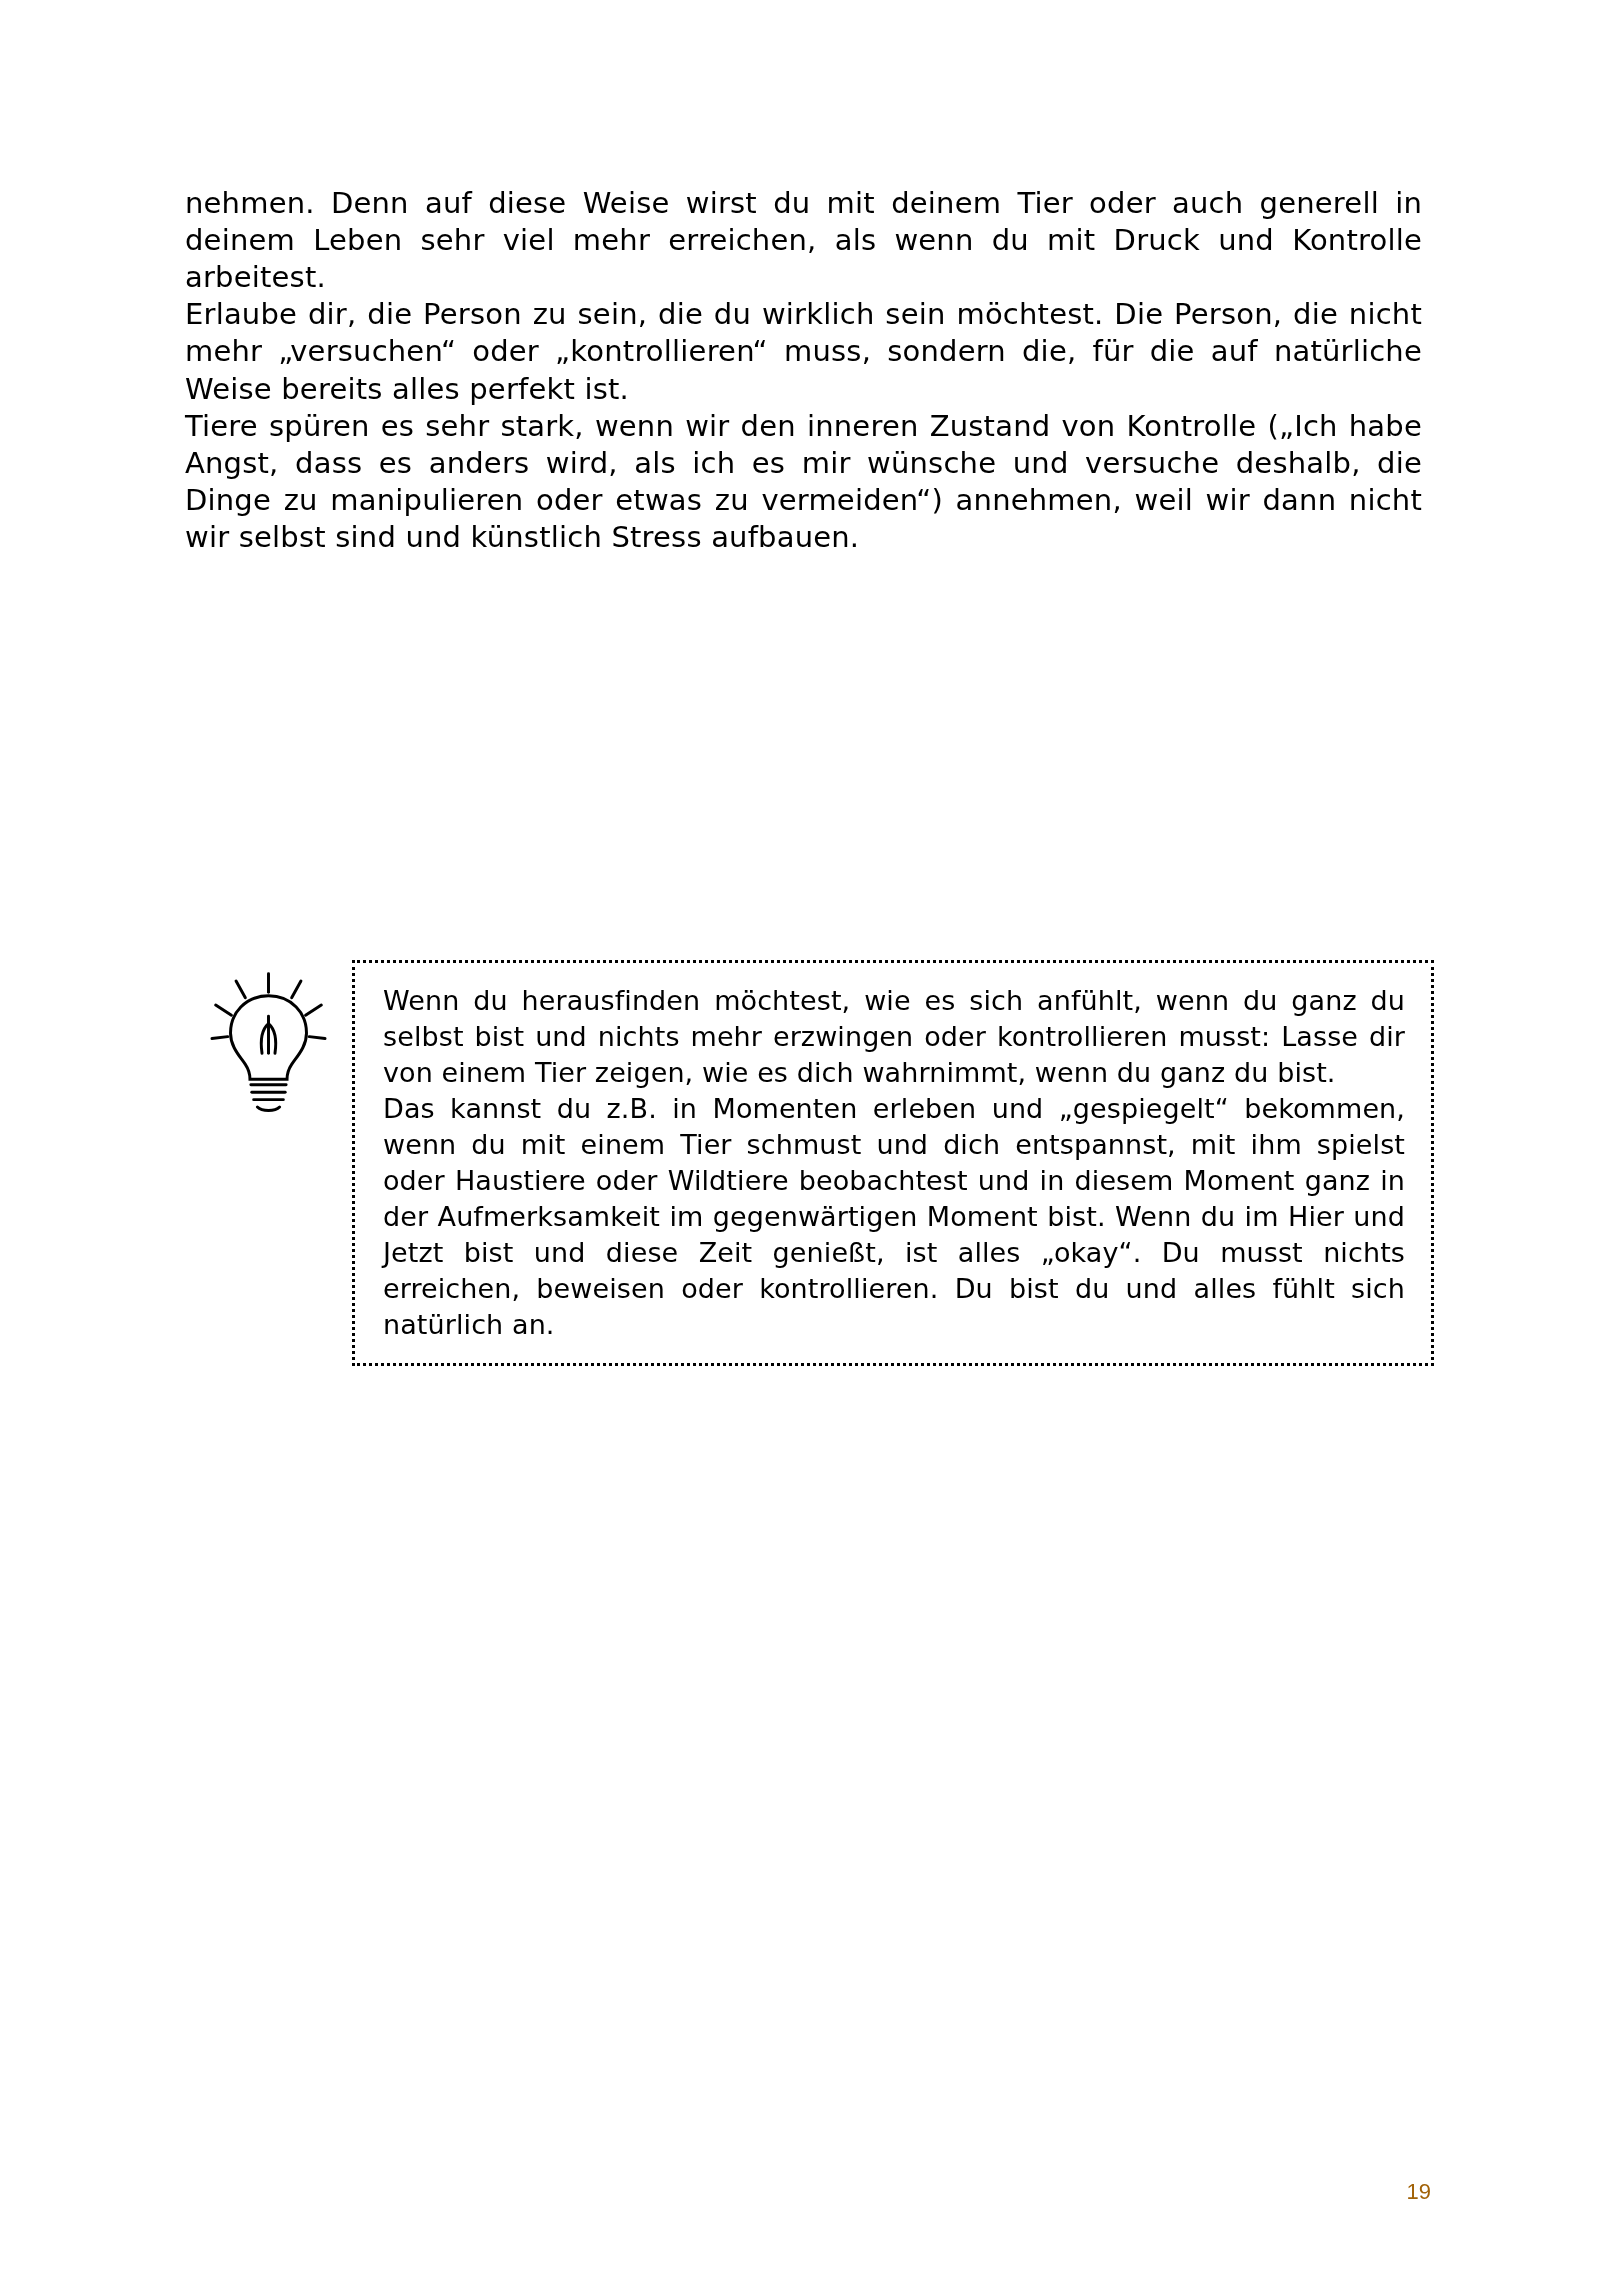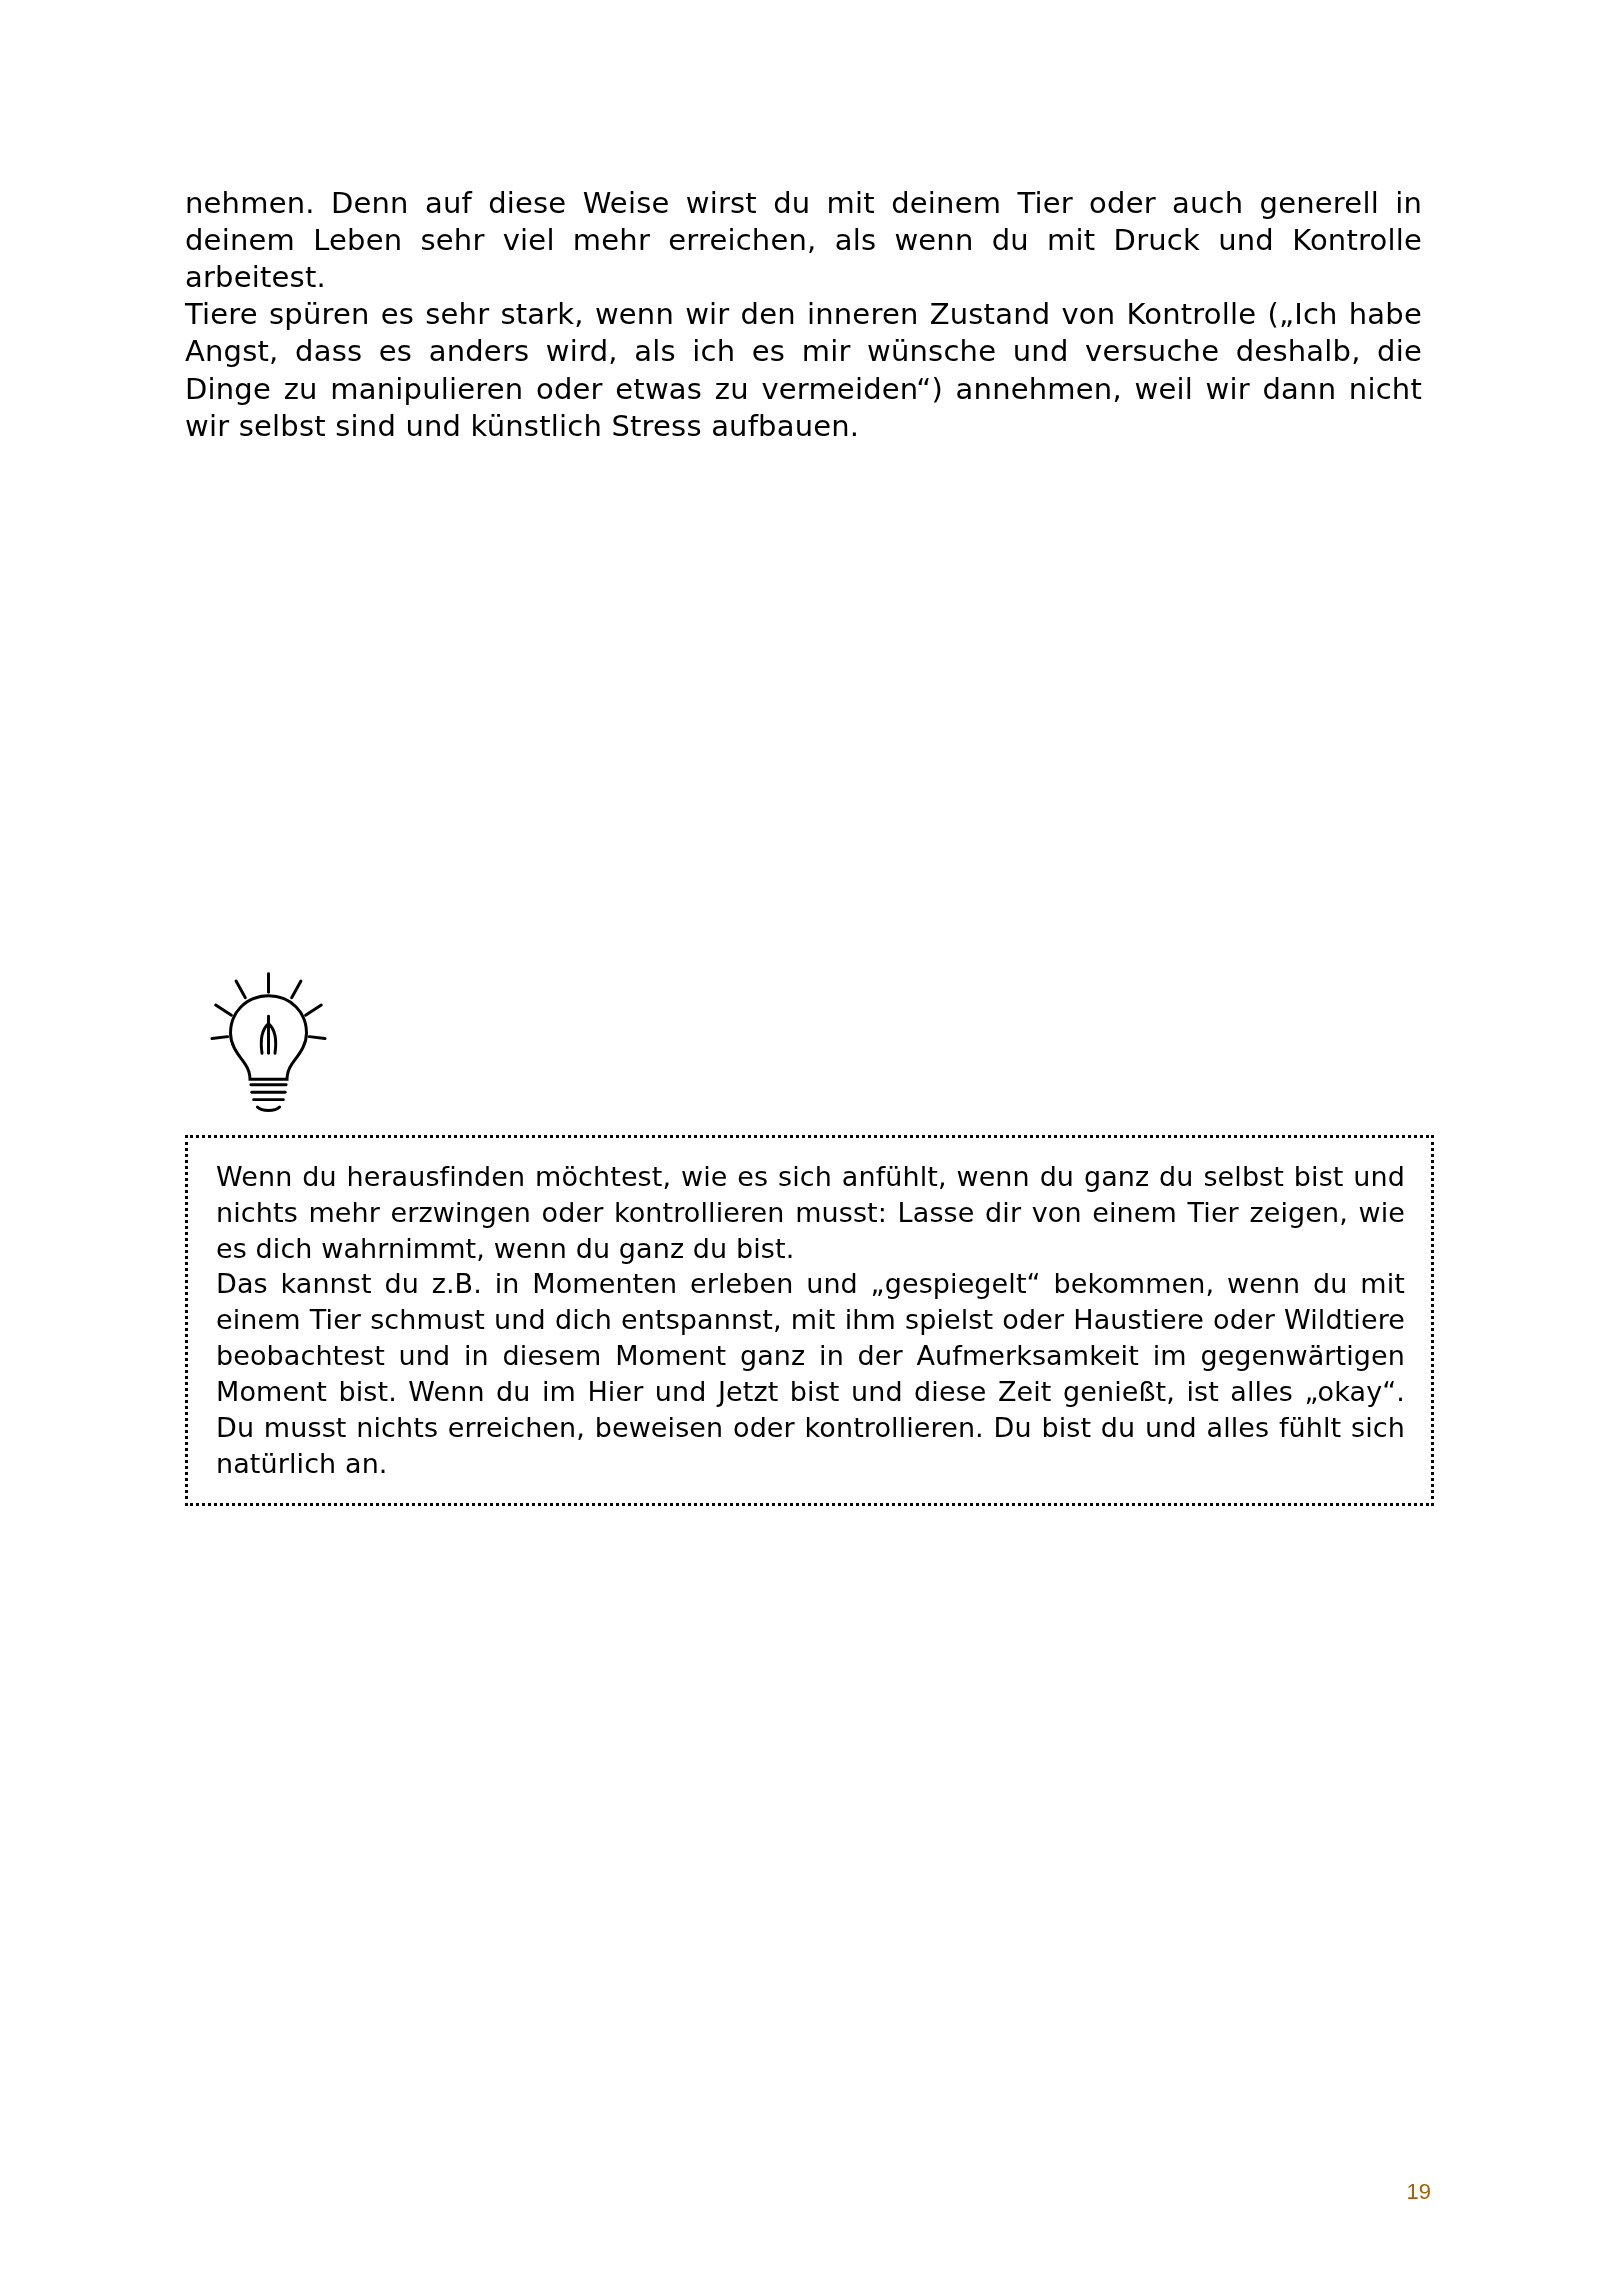--- a/index.html
+++ b/index.html
@@ -43,21 +43,20 @@
   }
 
   
   .callout-wrap {
     position: absolute;
     left: 185px;
     top: 960px;
     width: 1249px;
     display: flex;
     align-items: flex-start;
-    flex-direction: column;
   }
 
   .bulb {
     width: 167px;
     flex: 0 0 167px;
     padding-top: 8.3px;
     display: flex;
     justify-content: center;
   }
 
@@ -88,20 +87,21 @@
   }
 </style>
 </head>
 <body>
 
 <div class="page">
 
   <div class="content">
     <div class="body-text">
       <p class="para">nehmen. Denn auf diese Weise wirst du mit deinem Tier oder auch generell in deinem Leben sehr viel mehr erreichen, als wenn du mit Druck und Kontrolle arbeitest.</p>
+      <p class="para">Erlaube dir, die Person zu sein, die du wirklich sein möchtest. Die Person, die nicht mehr „versuchen“ oder „kontrollieren“ muss, sondern die, für die auf natürliche Weise bereits alles perfekt ist.</p>
       <p class="para">Tiere spüren es sehr stark, wenn wir den inneren Zustand von Kontrolle („Ich habe Angst, dass es anders wird, als ich es mir wünsche und versuche deshalb, die Dinge zu manipulieren oder etwas zu vermeiden“) annehmen, weil wir dann nicht wir selbst sind und künstlich Stress aufbauen.</p>
     </div>
   </div>
 
   <div class="callout-wrap">
     <div class="bulb">
       <svg width="139" height="153" viewBox="0 0 150 165" fill="none" stroke="#000" stroke-width="3.2" stroke-linecap="round">
 
         <line x1="75" y1="6" x2="75" y2="26"></line>
         <line x1="40" y1="14" x2="50" y2="32"></line>

